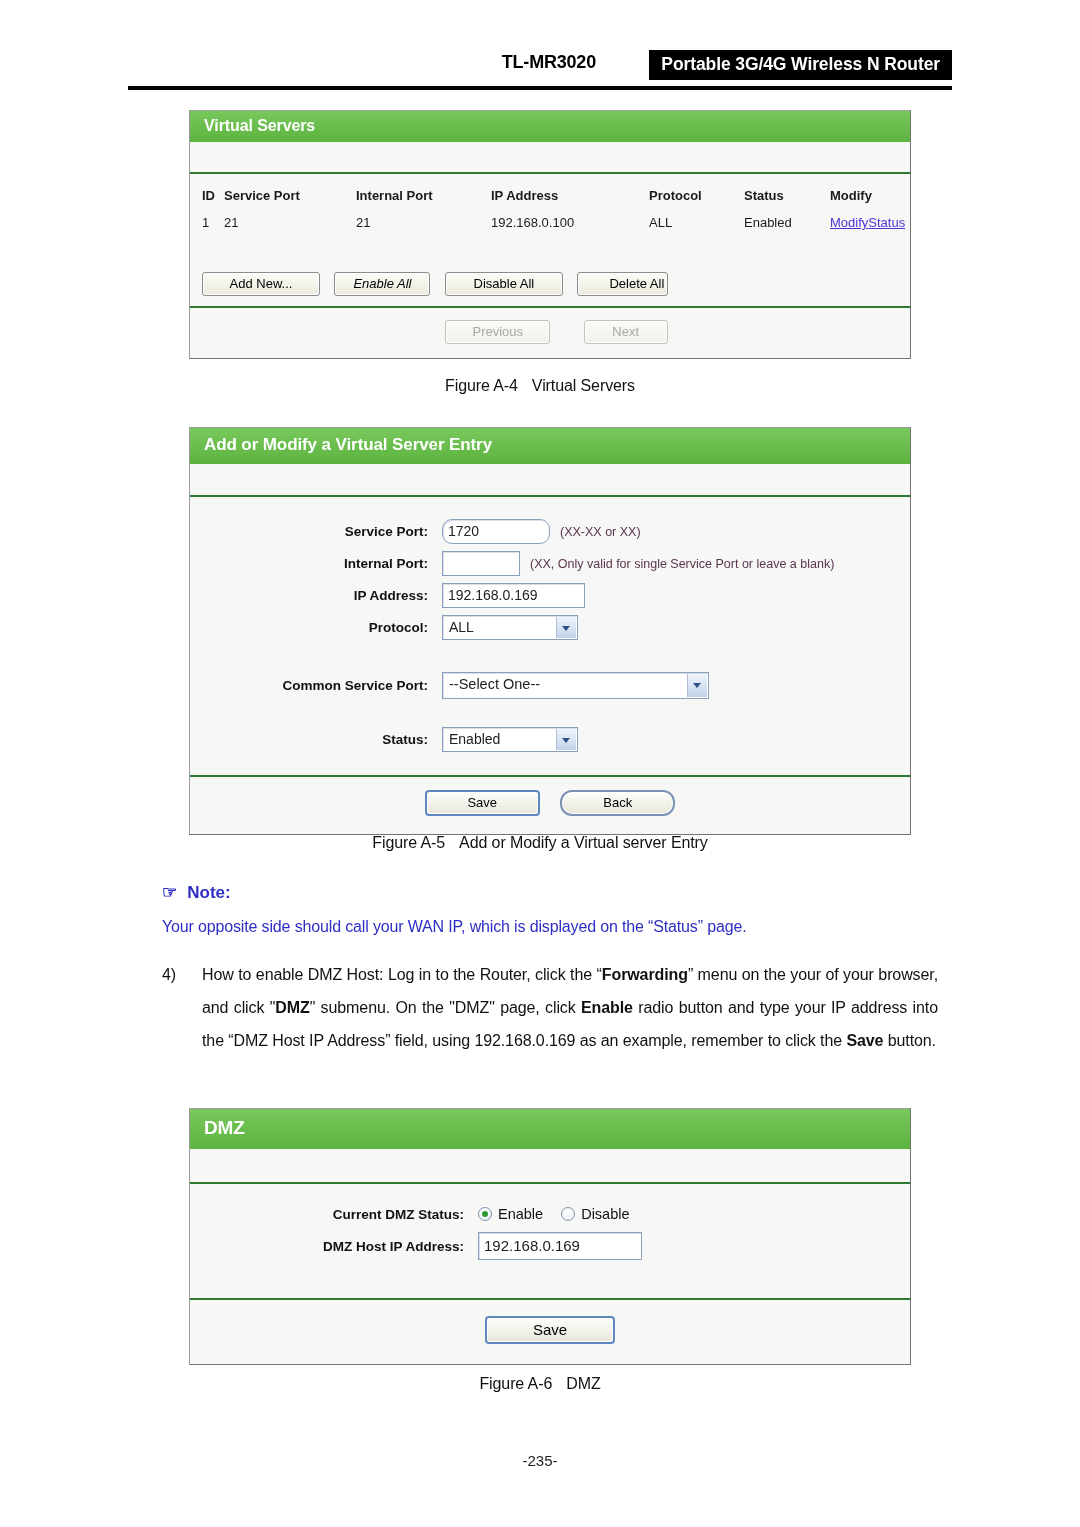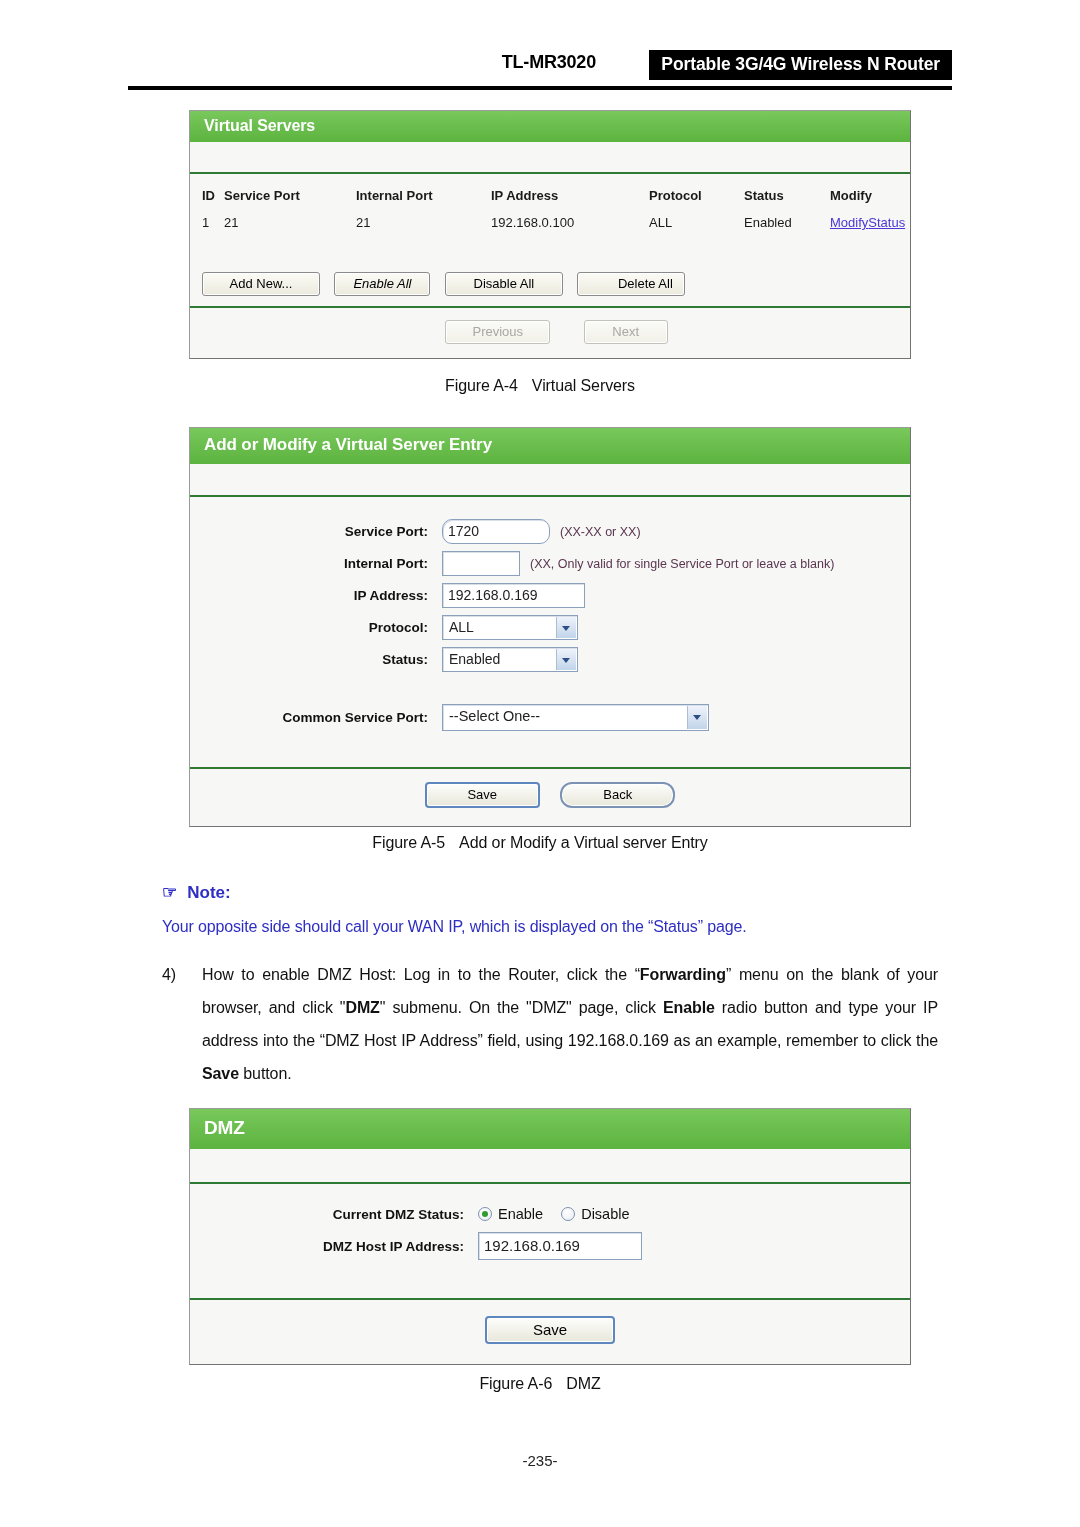--- a/index.html
+++ b/index.html
@@ -157,21 +157,21 @@
     padding: 3px 0 4px 0;
   }
 
   .btnrow {
     padding: 8px 0 10px 12px;
   }
   .btnrow .btn { margin-right: 10px; }
 
   
   .frm {
-    padding: 22px 0 8px 0;
+    padding: 22px 0 16px 0;
   }
   .frm-row {
     display: flex;
     align-items: center;
     margin-bottom: 7px;
   }
   .frm-label {
     width: 252px;
     text-align: right;
     padding-right: 14px;
@@ -356,21 +356,21 @@
         </tr>
         <tr class="row-spacer">
             <td colspan="7"></td>
           </tr>
       </tbody>
     </table>
     <div class="btnrow">
       <span class="btn" style="width:118px;">Add New...</span>
       <span class="btn" style="width:96px;font-style:italic;">Enable All</span>
       <span class="btn" style="width:118px;">Disable All</span>
-      <span class="btn" style="width:108px;padding-left:28px;">Delete All</span>
+      <span class="btn" style="width:91px;padding-left:28px;">Delete All</span>
     </div>
   </div>
   <div class="panel-footer">
     <span class="btn btn-disabled" style="width:105px; margin-right:16px;">Previous</span>
     <span class="btn btn-disabled" style="width:84px;">Next</span>
   </div>
 </div>
 
 <div class="caption" style="top:377px;">
   <span>Figure A-4</span><span class="gap"></span><span>Virtual Servers</span>
@@ -399,56 +399,56 @@
     </div>
 
     <div class="frm-row">
       <div class="frm-label">Protocol:</div>
       <div class="sel" style="width:136px;">
         <span>ALL</span>
         <span class="arrow"></span>
       </div>
     </div>
 
+    <div class="frm-row" style="margin-top:32px; margin-bottom:28px;">
+      <div class="frm-label">Common Service Port:</div>
+      <div class="sel" style="width:267px; height:27px; font-size:14.5px;">
+        <span>--Select One--</span>
+        <span class="arrow"></span>
+      </div>
+    </div>
+
     <div class="frm-row">
       <div class="frm-label">Status:</div>
       <div class="sel" style="width:136px;">
         <span>Enabled</span>
         <span class="arrow"></span>
       </div>
     </div>
 
-    <div class="frm-row" style="margin-top:32px; margin-bottom:28px;">
-      <div class="frm-label">Common Service Port:</div>
-      <div class="sel" style="width:267px; height:27px; font-size:14.5px;">
-        <span>--Select One--</span>
-        <span class="arrow"></span>
-      </div>
-    </div>
-
   </div>
   <div class="panel-footer" style="padding:13px 0 18px 0;">
     <span class="btn btn-primary" style="width:115px; margin-right:16px;">Save</span>
     <span class="btn btn-secondary" style="width:115px;">Back</span>
   </div>
 </div>
 
 <div class="caption" style="top:834px;">
   <span>Figure A-5</span><span class="gap"></span><span>Add or Modify a Virtual server Entry</span>
 </div>
 
 <div class="note-head" style="top:882px;">
   <span class="hand">☞</span><span>Note:</span>
 </div>
 <div class="note-body" style="top:918px;">Your opposite side should call your WAN IP, which is displayed on the “Status” page.</div>
 
 <div class="para" style="top:958px;">
   <span class="marker">4)</span>
   <span class="ptext">
-    <span>How to enable DMZ Host: Log in to the Router, click the “</span><b>Forwarding</b><span>” menu on the blank</span>
+    <span>How to enable DMZ Host: Log in to the Router, click the “</span><b>Forwarding</b><span>” menu on the your</span>
     <span>of your browser, and click "</span><b>DMZ</b><span>" submenu. On the "DMZ" page, click </span><b>Enable</b><span> radio</span>
     <span>button and type your IP address into the “DMZ Host IP Address” field, using</span>
     <span class="lastline"><span>192.168.0.169 as an example, remember to click the </span><b>Save</b><span> button.</span></span>
   </span>
 </div>
 
 <div class="panel" style="left:189px; top:1108px; width:722px;">
   <div class="panel-title" style="font-size:19px; padding:8px 0 10px 14px;">DMZ</div>
   <div class="panel-gap" style="height:33px;"></div>
   <div class="panel-body" style="padding:22px 0 22px 0;">

